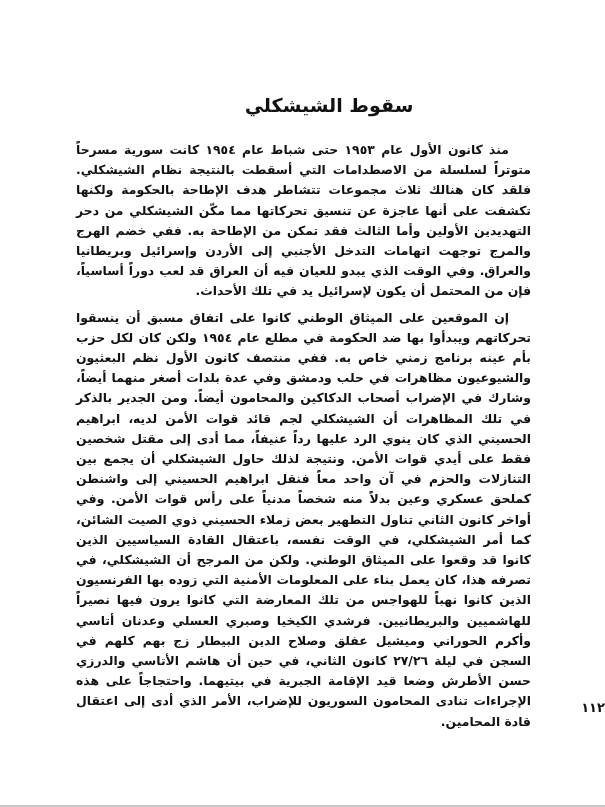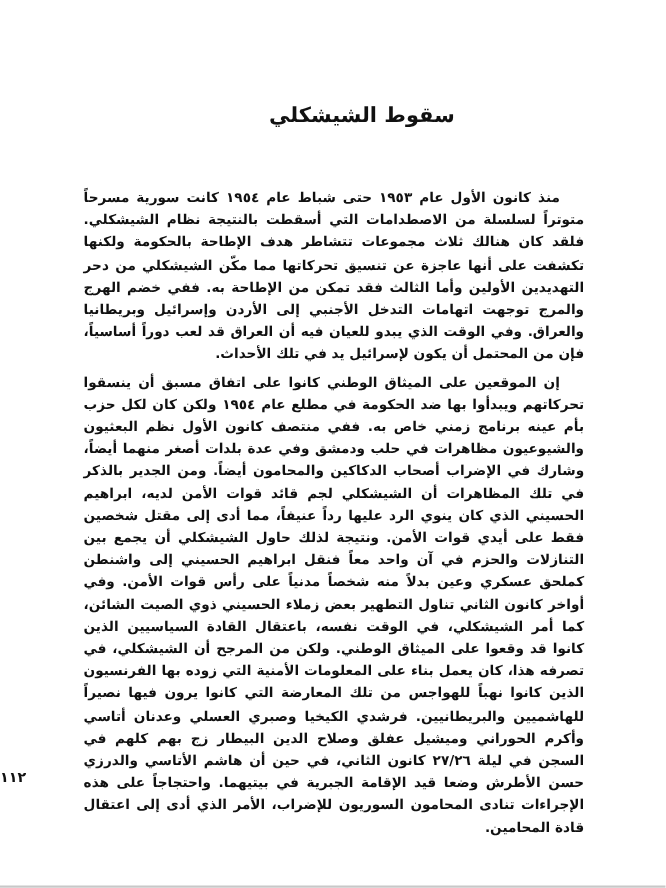--- a/index.html
+++ b/index.html
@@ -46,32 +46,31 @@
       position: absolute;
       top: 140px;
       left: 76px;
       width: 455px;
       direction: rtl;
       text-align: justify;
       text-align-last: right;
       font-size: 12.4px;
       line-height: 20.2px;
       font-weight: bold;
-      margin-top: 30px;
     }
     .body-text p {
       margin: 0 0 6px 0;
       text-indent: 22px;
     }
     .page-number {
       position: absolute;
       top: 700px;
       left: 0;
       width: 605px;
-      text-align: left;
+      text-align: right;
       font-size: 13px;
       font-weight: bold;
       direction: rtl;
     }
   </style>
 </head>
 <body>
 
 <div class="page">
   <h1 class="title">سقوط الشيشكلي</h1>

